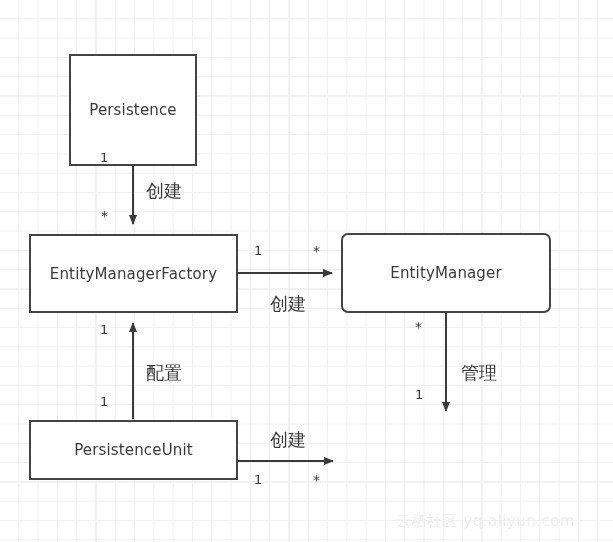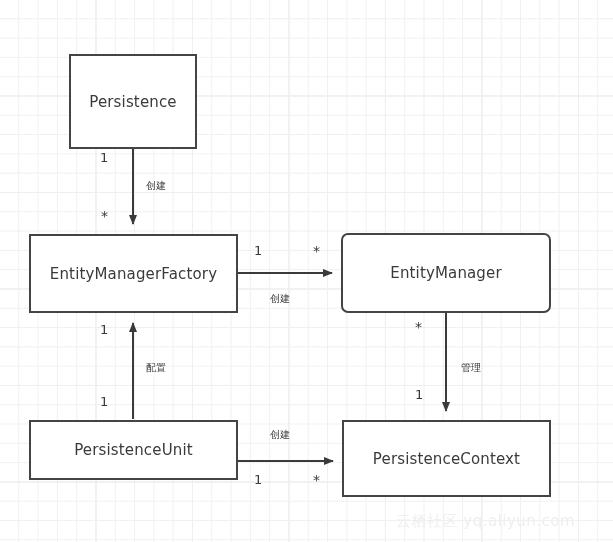--- a/index.html
+++ b/index.html
@@ -46,21 +46,21 @@
   .node-label {
     font-family: "DejaVu Sans", "Liberation Sans", sans-serif;
     font-size: 15px;
     color: #3a3a3a;
     letter-spacing: 0.15px;
     white-space: nowrap;
   }
   .edge-text {
     position: absolute;
     font-family: Liberation Sans, sans-serif;
-    font-size: 10px;
+    font-size: 18px;
     color: #3a3a3a;
     white-space: nowrap;
   }
   .mult {
     position: absolute;
     font-family: "DejaVu Sans", "Liberation Sans", sans-serif;
     font-size: 13px;
     color: #3a3a3a;
     white-space: nowrap;
   }
@@ -106,39 +106,36 @@
 
     <g>
       <line x1="446" y1="313" x2="446" y2="411" stroke="#3a3a3a" stroke-width="2" marker-end="url(#arrow)"></line>
     </g>
 
     <g>
       <line x1="238" y1="461" x2="333" y2="461" stroke="#3a3a3a" stroke-width="2" marker-end="url(#arrow)"></line>
     </g>
   </svg>
 
-  <div class="node" style="left:69px; top:54px; width:128px; height:95px;">
+  <div class="node" style="left:69px; top:54px; width:128px; height:112px;">
     <span class="node-label">Persistence</span>
   </div>
 
   <div class="node" style="left:29px; top:234px; width:209px; height:79px;">
     <span class="node-label">EntityManagerFactory</span>
   </div>
 
   <div class="node" style="left:341px; top:233px; width:210px; height:80px;border-radius:7px;">
     <span class="node-label">EntityManager</span>
   </div>
 
   <div class="node" style="left:29px; top:420px; width:209px; height:60px;">
     <span class="node-label">PersistenceUnit</span>
   </div>
 
-  <div class="node" style="left:342px; top:420px; width:209px; height:77px;">
-    <span class="node-label">PersistenceContext</span>
-  </div>
 
   <span class="mult" style="left:100px; top:150px;">1</span>
   <span class="edge-text" style="left:146px; top:179px;">创建</span>
   <span class="mult star" style="left:101px; top:211px;">*</span>
 
   <span class="mult" style="left:254px; top:243px;">1</span>
   <span class="mult star" style="left:313px; top:246px;">*</span>
   <span class="edge-text" style="left:270px; top:292px;">创建</span>
 
   <span class="mult" style="left:100px; top:322px;">1</span>

